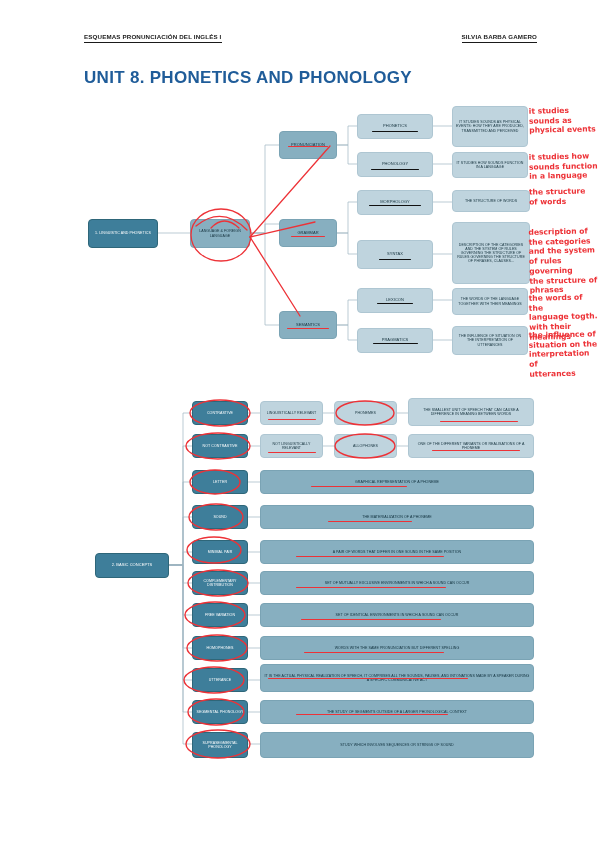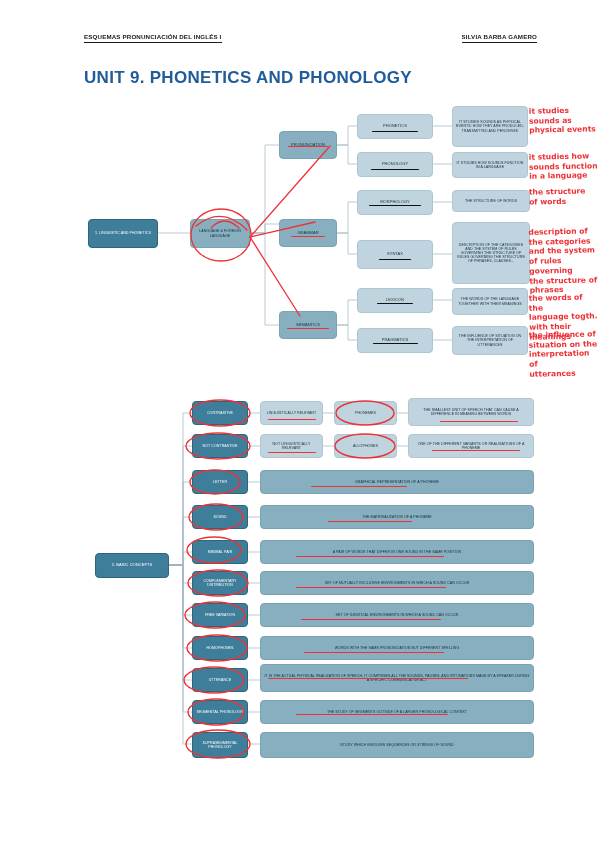--- a/index.html
+++ b/index.html
@@ -52,21 +52,21 @@
 </head>
 <body>
 
 <div class="page">
 
   <div class="hdr">
     <div class="hdr-left">ESQUEMAS PRONUNCIACIÓN DEL INGLÉS I</div>
     <div class="hdr-right">SILVIA BARBA GAMERO</div>
   </div>
 
-  <div class="title">UNIT 9. PHONETICS AND PHONOLOGY</div>
+  <div class="title">UNIT 8. PHONETICS AND PHONOLOGY</div>
 
   <svg class="links">
     <g stroke="#9FB6C2" stroke-width="0.7" fill="none">
 
       <line x1="158" y1="233" x2="190" y2="233"></line>
 
       <path d="M250 233 L265 233 L265 145 L279 145"></path>
       <path d="M250 233 L265 233 L265 224 L279 224"></path>
       <path d="M250 233 L265 233 L265 325 L279 325"></path>
 

